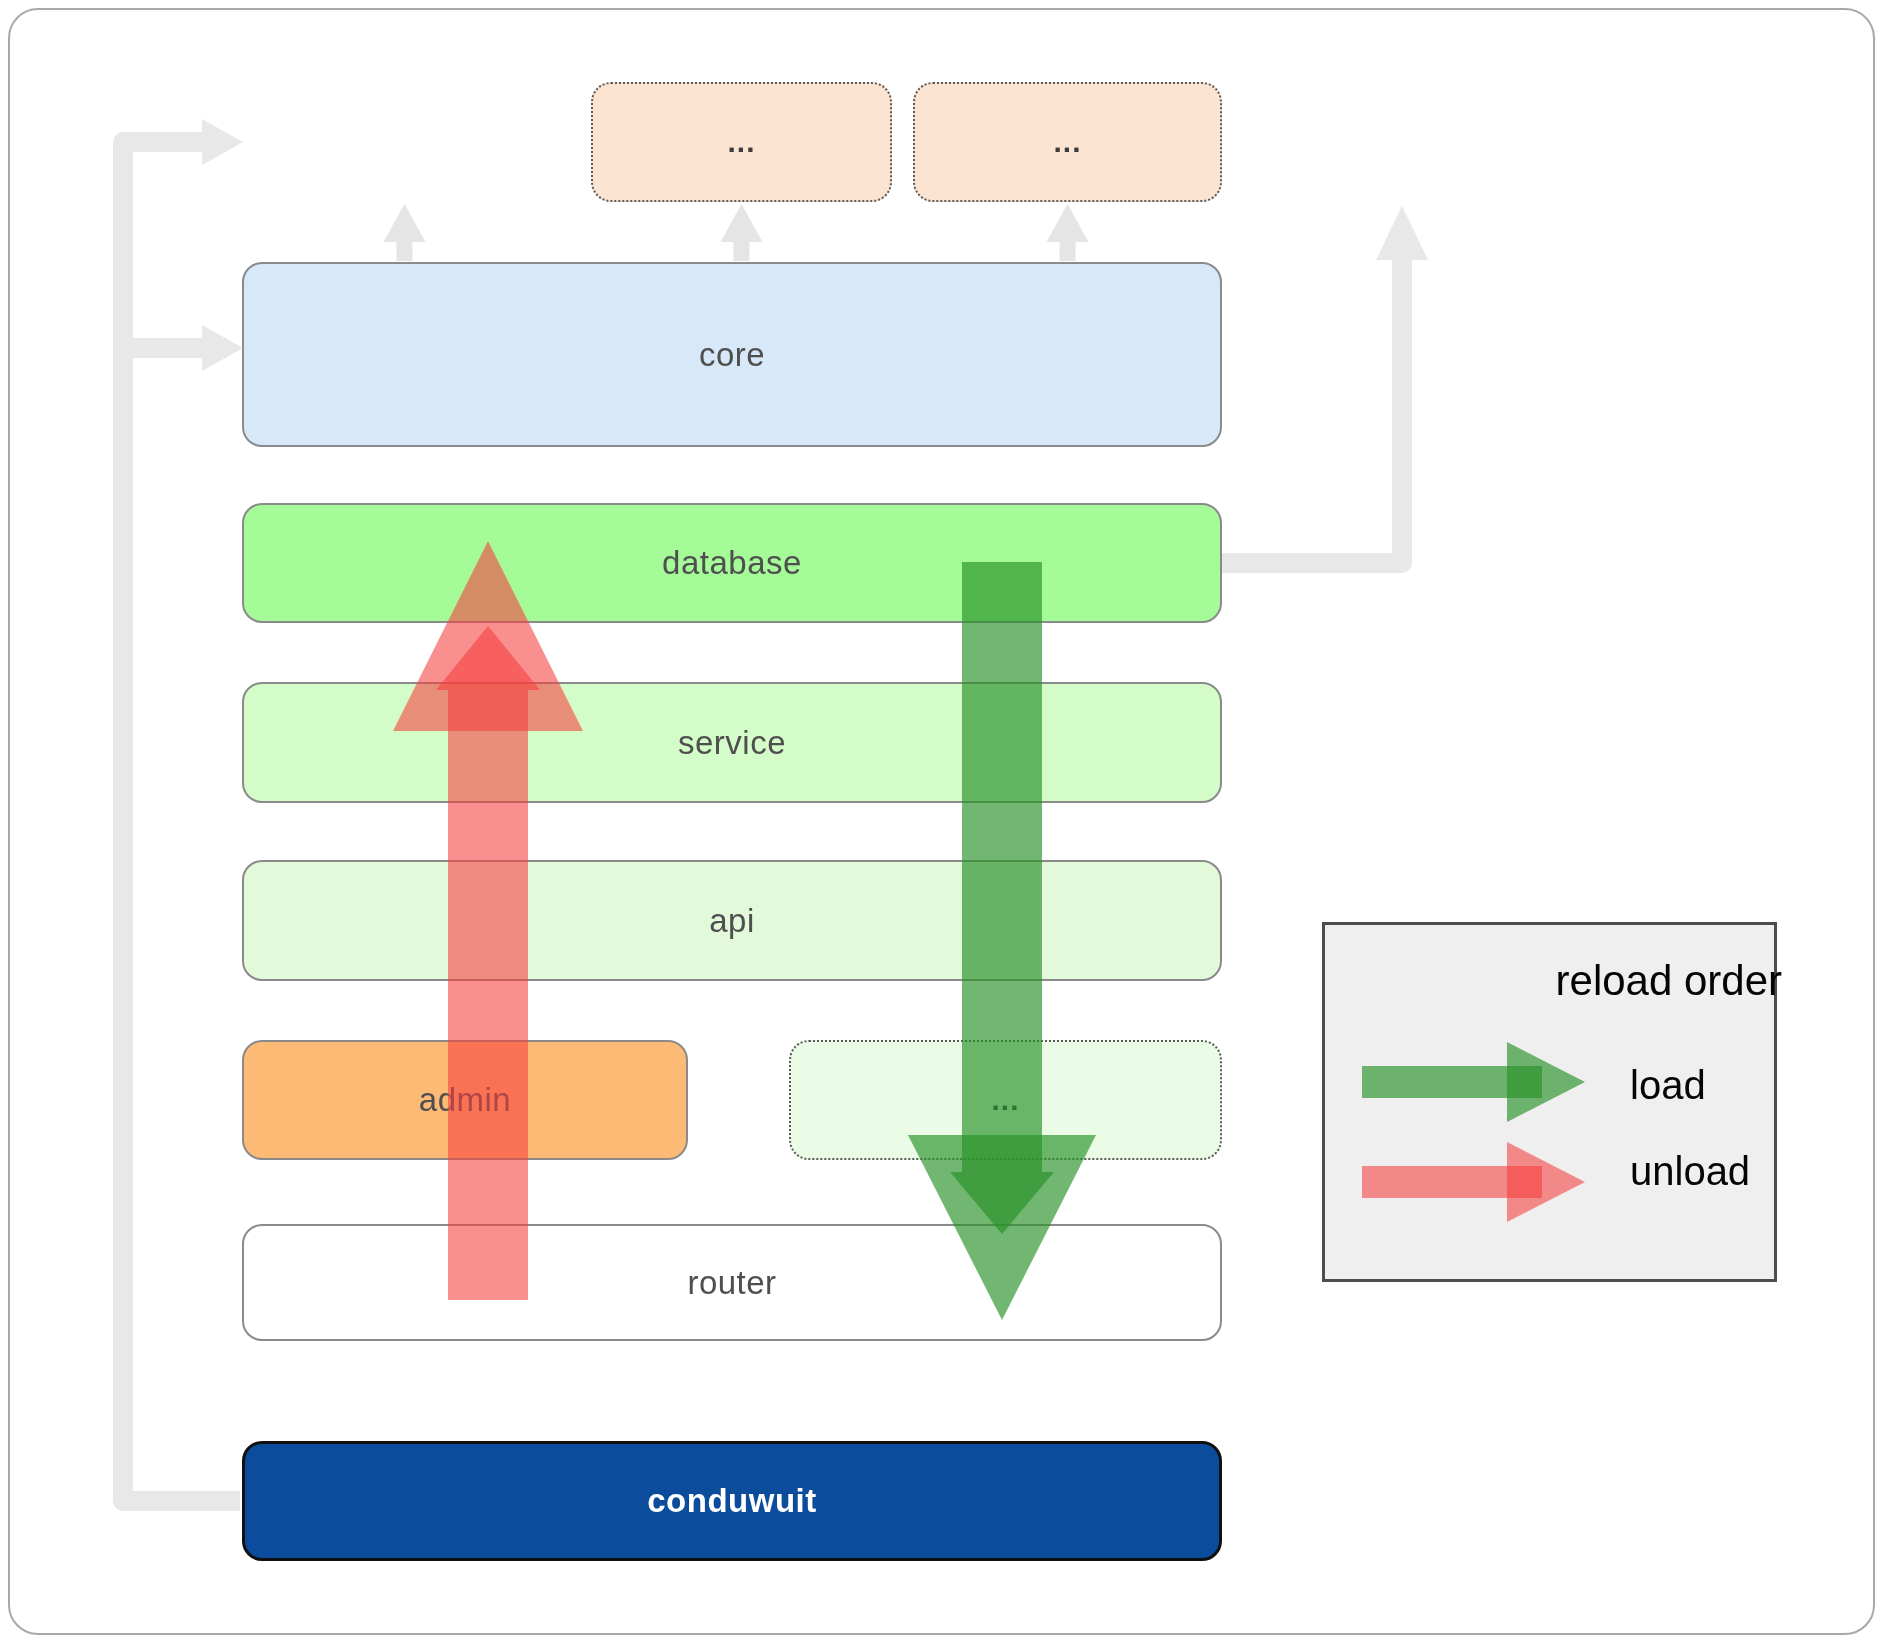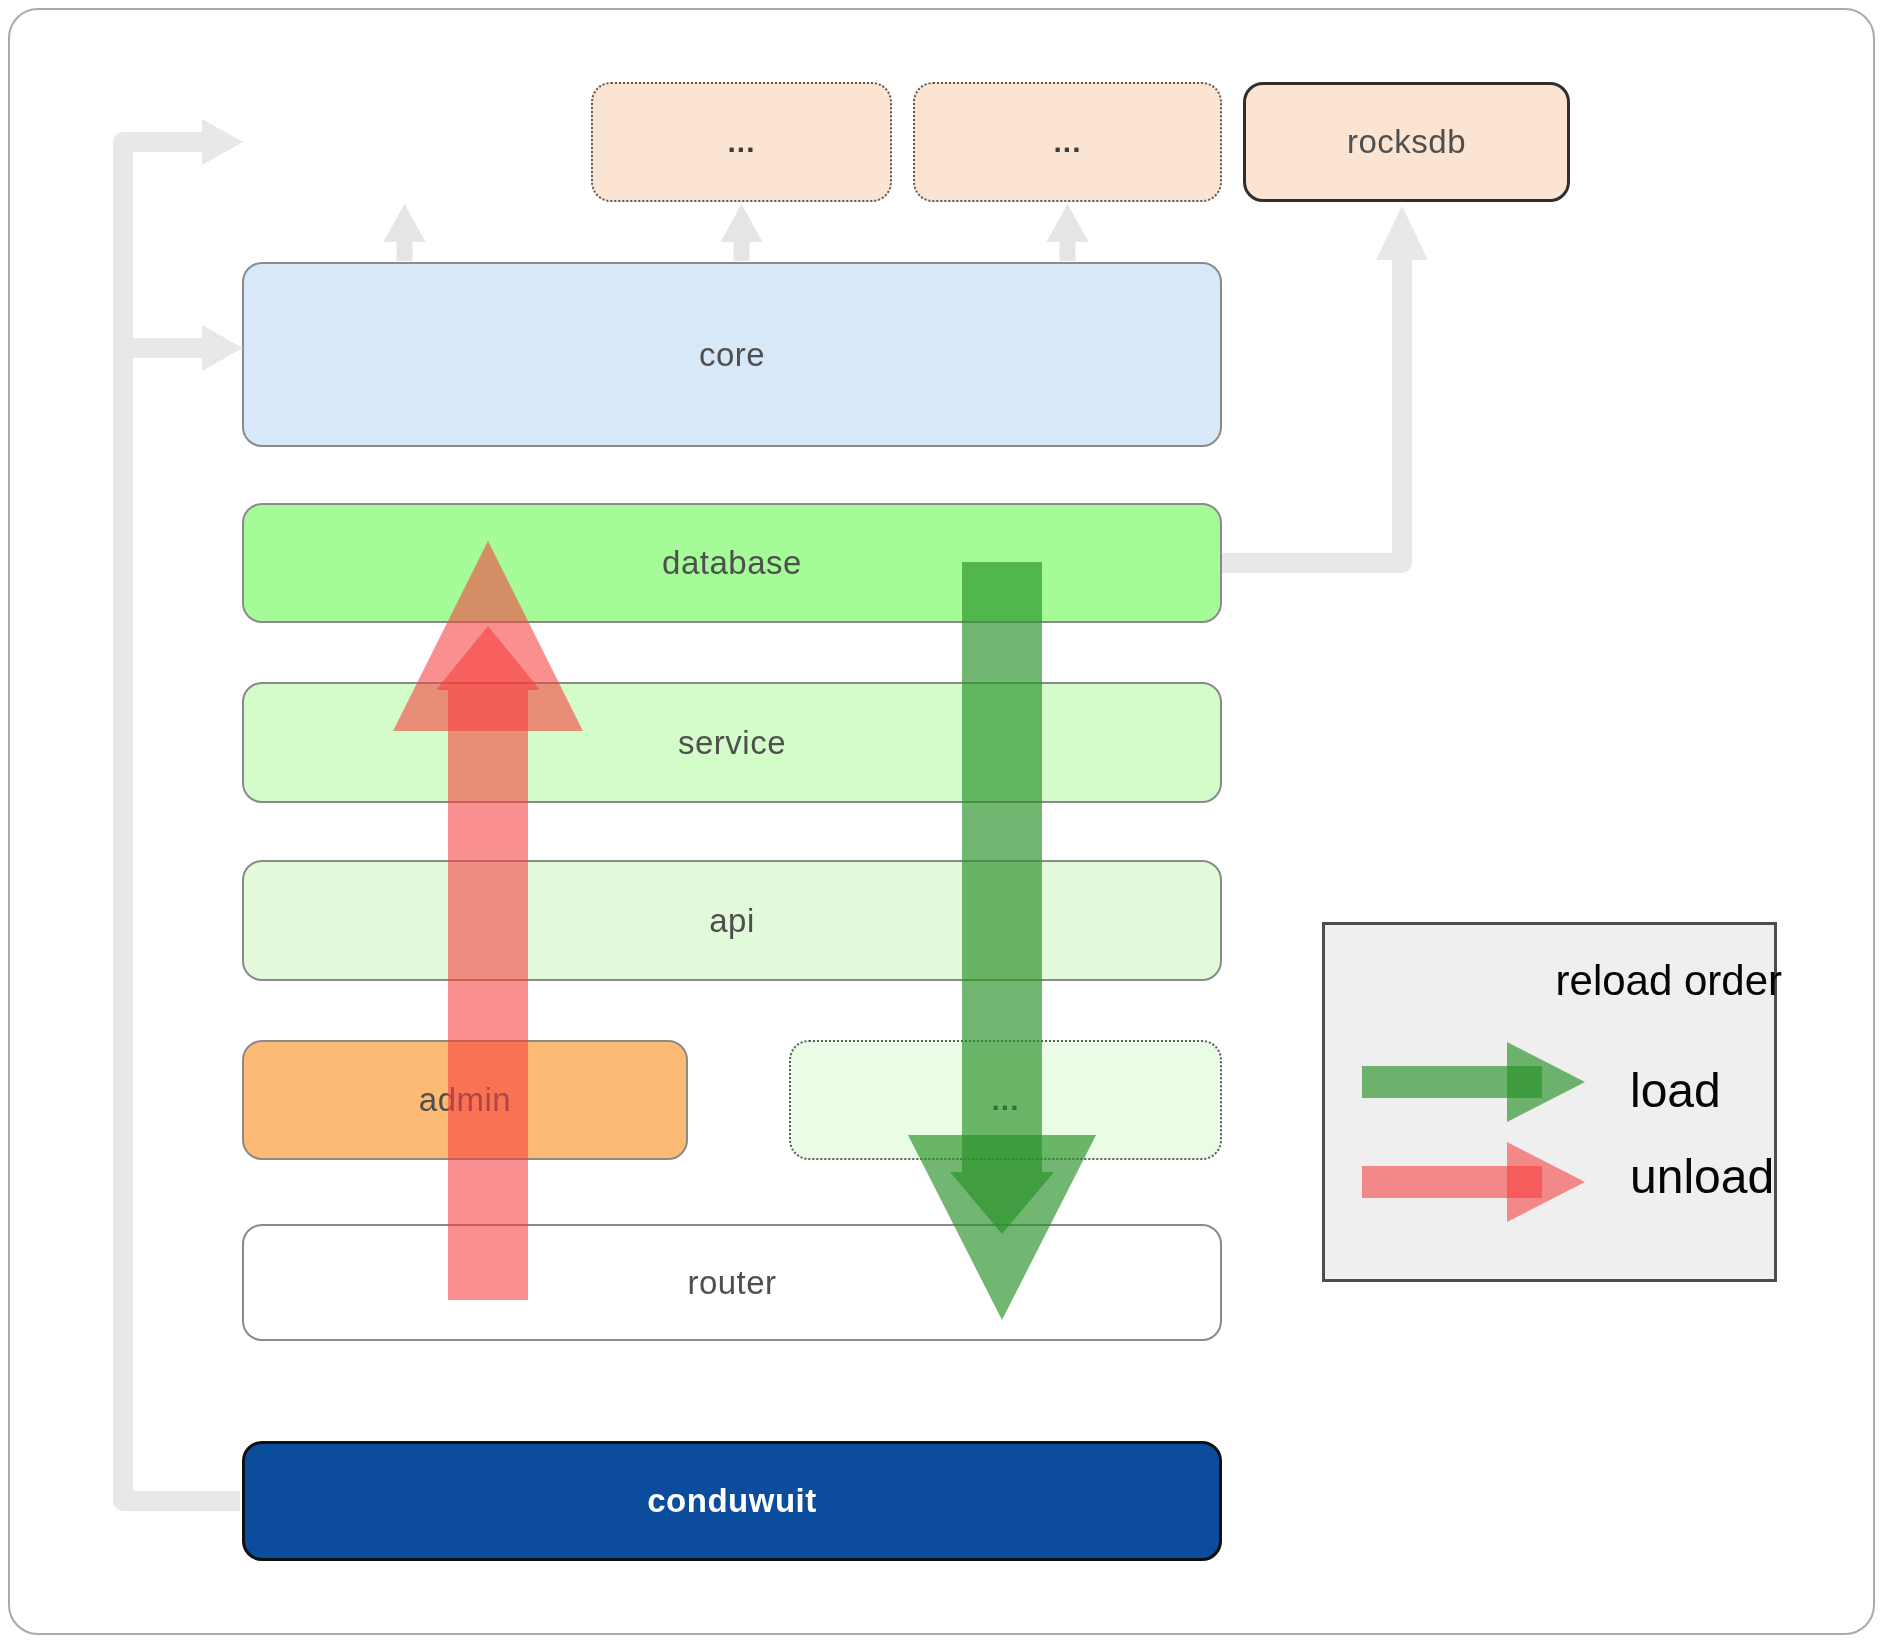--- a/index.html
+++ b/index.html
@@ -35,40 +35,37 @@
   .overlay{position:absolute;left:0;top:0;z-index:5;pointer-events:none;}
   .legend{
     position:absolute;left:1322px;top:922px;width:455px;height:360px;
     box-sizing:border-box;background:#efefef;border:3px solid #4d4d4d;z-index:1;
   }
   .legend-title{
     position:absolute;left:8px;top:32px;width:100%;
     text-align:right;font-size:42px;color:#050505;
   }
   .legend-label{
-    position:absolute;left:305px;font-size:48px;color:#050505;
+    position:absolute;left:305px;font-size:40px;color:#050505;
   }
   .legend-label.load{top:138px;}
   .legend-label.unload{top:224px;}
 </style>
 </head>
 <body>
 
 <div class="canvas">
 
   <div class="frame"></div>
 
   <div class="box peach dotted-border" style="left:591px;top:82px;width:301px;height:120px;">
     <span class="dots">...</span>
   </div>
   <div class="box peach dotted-border" style="left:913px;top:82px;width:309px;height:120px;">
     <span class="dots">...</span>
-  </div>
-  <div class="box peach dark-border" style="left:1243px;top:82px;width:327px;height:120px;">
-    <span>rocksdb</span>
   </div>
 
   <div class="box blue" style="left:242px;top:262px;width:980px;height:185px;">
     <span>core</span>
   </div>
   <div class="box db-green" style="left:242px;top:503px;width:980px;height:120px;">
     <span>database</span>
   </div>
   <div class="box api-green" style="left:242px;top:860px;width:980px;height:121px;">
     <span>api</span>

